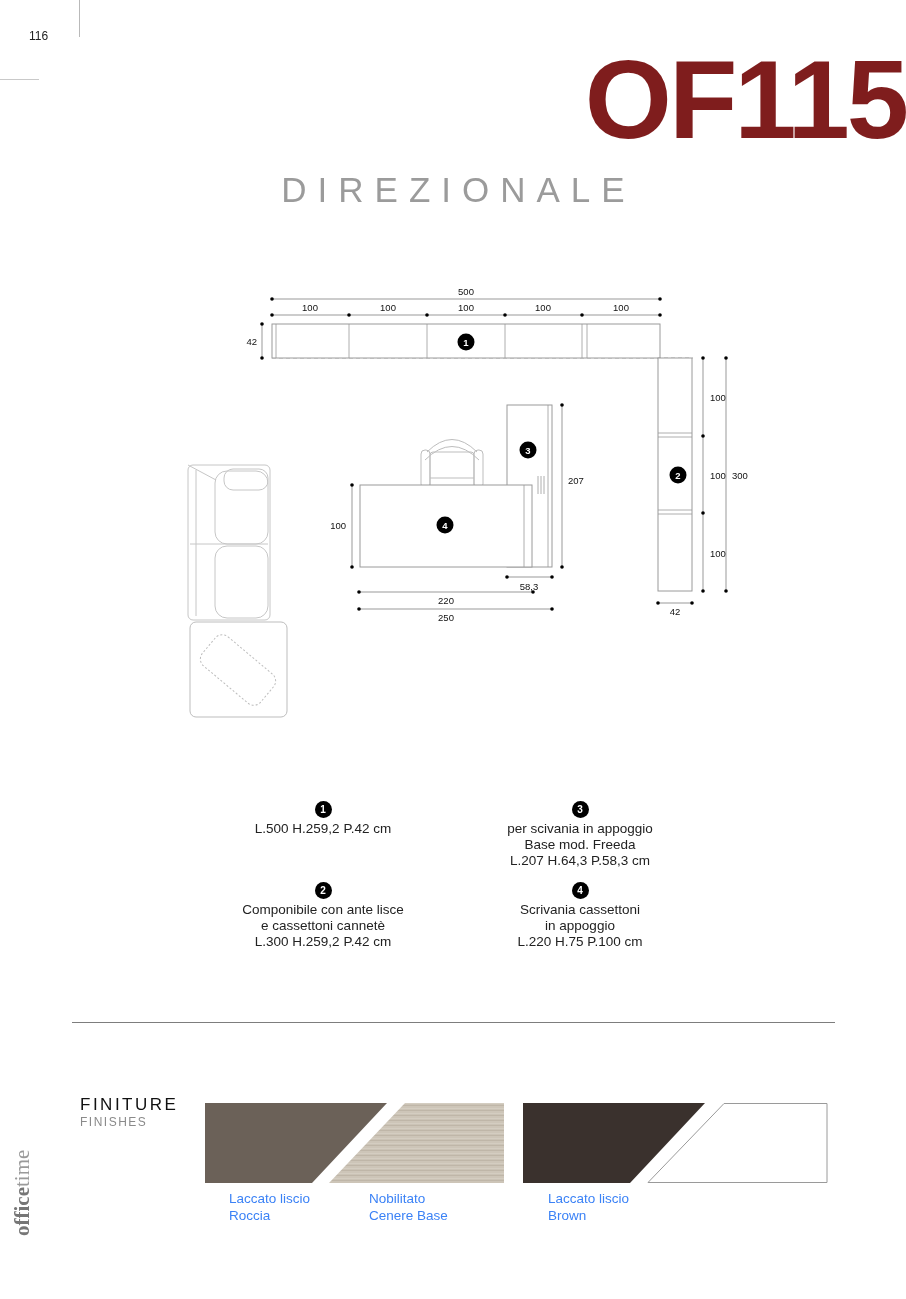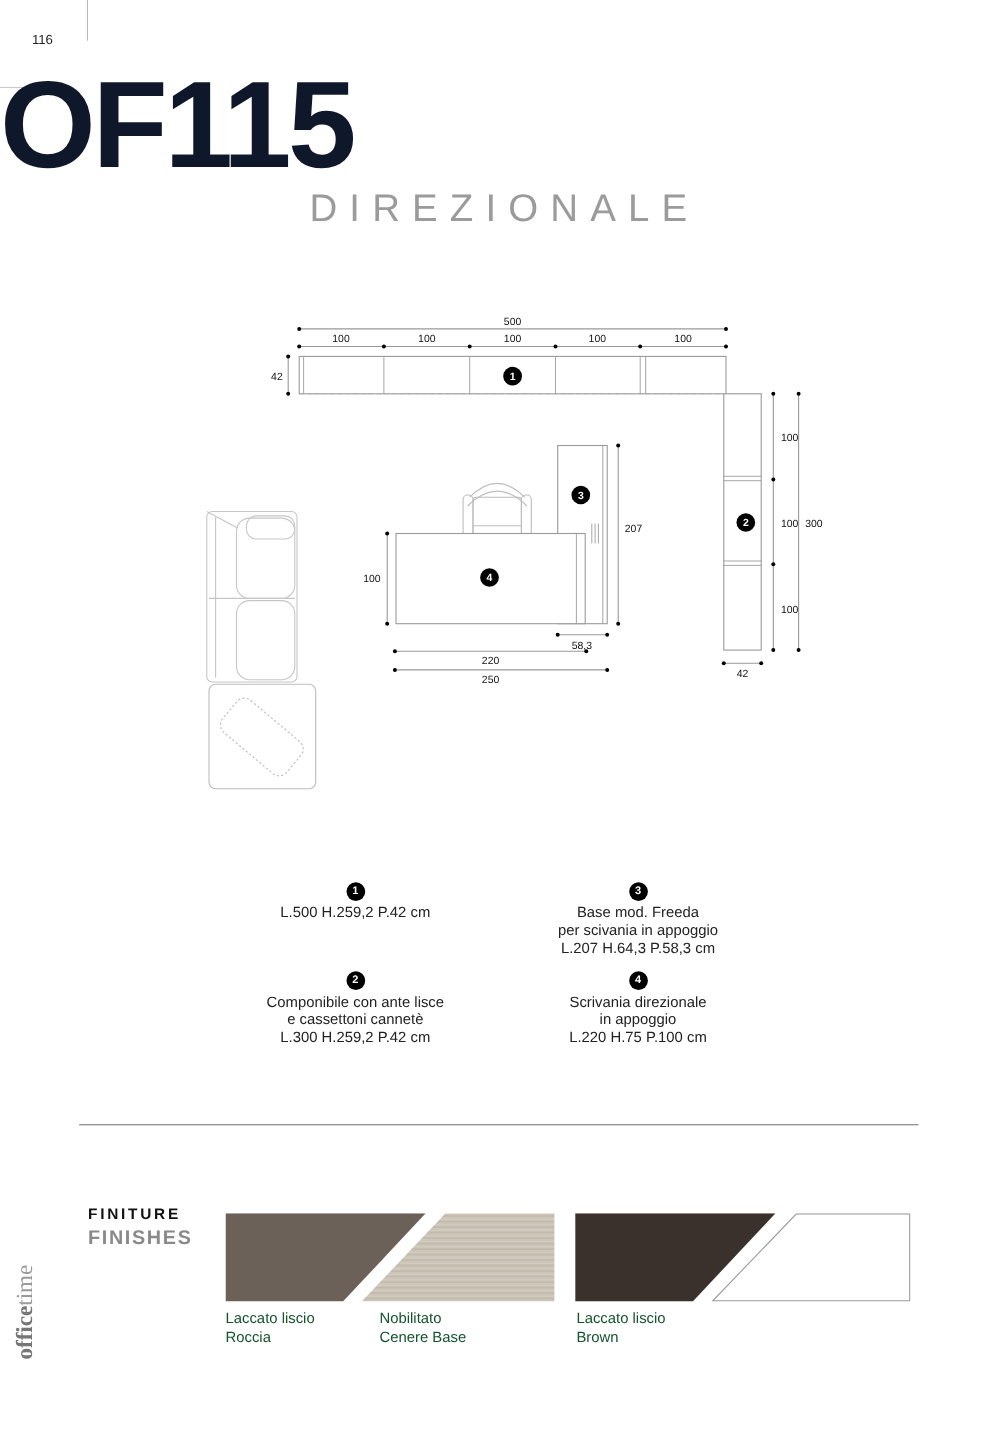--- a/index.html
+++ b/index.html
@@ -3,35 +3,35 @@
 <meta charset="utf-8">
 <style>
   html,body{margin:0;padding:0;background:#ffffff;}
   body{width:906px;height:1299px;position:relative;font-family:"Liberation Sans",sans-serif;overflow:hidden;}
   .abs{position:absolute;}
   
   .crop-vline{left:79px;top:0;width:0;height:37px;border-left:1px solid #b9b9b9;}
   .crop-hline{left:0;top:79px;width:39px;height:0;border-top:1px solid #c9c9c9;}
   .page-num{left:29px;top:29px;font-size:12px;color:#222;text-align:right;}
   
-  .model-title{left:0;top:58px;width:100%;text-align:left;font-size:112px;line-height:1;font-weight:bold;letter-spacing:-3px;color:#0f172a;}
+  .model-title{left:0;top:44px;width:100%;text-align:right;font-size:112px;line-height:1;font-weight:bold;letter-spacing:-3px;color:#7f1d1d;}
   .model-sub{left:0;top:172px;width:100%;text-align:center;font-size:35px;line-height:1;color:#9b9b9b;letter-spacing:11px;text-indent:11px;}
   
   .col{width:300px;text-align:center;color:#222;font-size:13.5px;line-height:16px;}
   .col1{left:173px;}
   .col2{left:430px;}
   .row1{top:801px;}
   .row2{top:882px;}
   .badge{display:inline-block;width:17px;height:17px;border-radius:50%;background:#000;color:#fff;font-size:10px;font-weight:bold;line-height:17px;text-align:center;margin-bottom:3px;}
   
   .divider{left:72px;top:1022px;width:763px;height:0;border-top:1px solid #7d7d7d;}
   
-  .fin-title{left:80px;top:1095px;font-size:14px;font-weight:bold;letter-spacing:2.5px;color:#111;}
-  .fin-sub{left:80px;top:1115px;font-size:18px;letter-spacing:1.5px;color:#8a8a8a;font-weight:bold;}
-  .swatch-label{top:1191px;font-size:13.5px;line-height:16.5px;color:#14532d;}
+  .fin-title{left:80px;top:1095px;font-size:17px;font-weight:normal;letter-spacing:2.5px;color:#111;}
+  .fin-sub{left:80px;top:1115px;font-size:12px;letter-spacing:1.5px;color:#8a8a8a;}
+  .swatch-label{top:1191px;font-size:13.5px;line-height:16.5px;color:#3b82f6;margin-left:24px;}
   .lbl-1{left:205px;text-align:left;}
   .lbl-2{left:345px;width:160px;text-align:left;}
   .lbl-3{left:524px;text-align:left;}
   
   .brand{left:10px;top:1236px;transform:rotate(-90deg);transform-origin:0 0;font-family:"Liberation Serif",serif;font-size:21px;white-space:nowrap;}
   .brand .b1{font-weight:bold;color:#767676;}
   .brand .b2{font-weight:normal;color:#9a9a9a;}
   svg text{font-family:"Liberation Sans",sans-serif;}
   .dimtxt{font-size:9.5px;fill:#111;}
   .mnum{font-size:9.5px;font-weight:bold;fill:#fff;text-anchor:middle;}
@@ -192,27 +192,27 @@
   <div>L.500 H.259,2 P.42 cm</div>
 </div>
 <div class="abs col col1 row2">
   <span class="badge">2</span>
   <div>Componibile con ante lisce</div>
   <div>e cassettoni cannetè</div>
   <div>L.300 H.259,2 P.42 cm</div>
 </div>
 <div class="abs col col2 row1">
   <span class="badge">3</span>
+  <div>per scivania in appoggio</div>
   <div>Base mod. Freeda</div>
-  <div>per scivania in appoggio</div>
   <div>L.207 H.64,3 P.58,3 cm</div>
 </div>
 <div class="abs col col2 row2">
   <span class="badge">4</span>
-  <div>Scrivania direzionale</div>
+  <div>Scrivania cassettoni</div>
   <div>in appoggio</div>
   <div>L.220 H.75 P.100 cm</div>
 </div>
 
 <div class="abs divider"></div>
 
 <div class="abs fin-title">FINITURE</div>
 <div class="abs fin-sub">FINISHES</div>
 
 <svg class="abs" style="left:205px;top:1103px;" width="623" height="81" viewBox="0 0 623 81">

